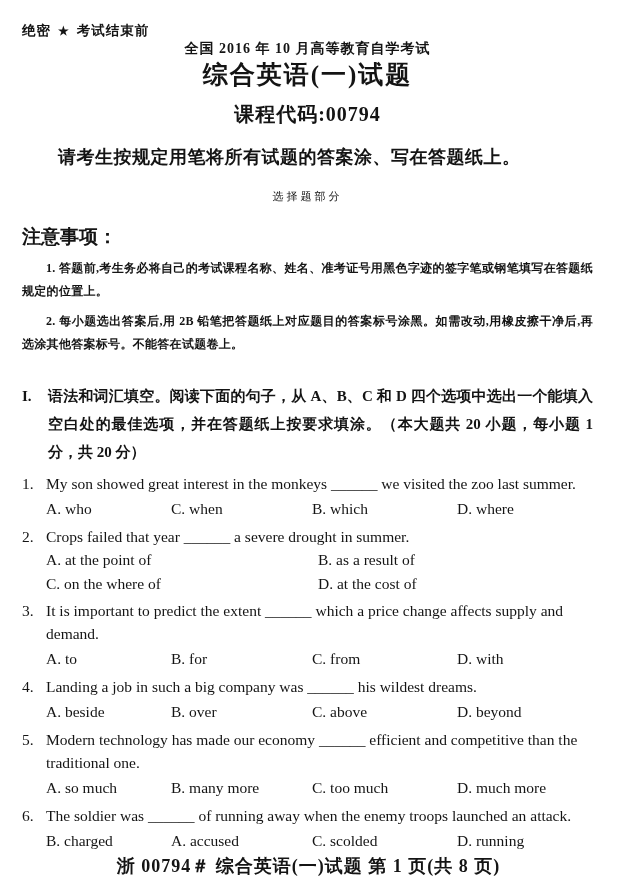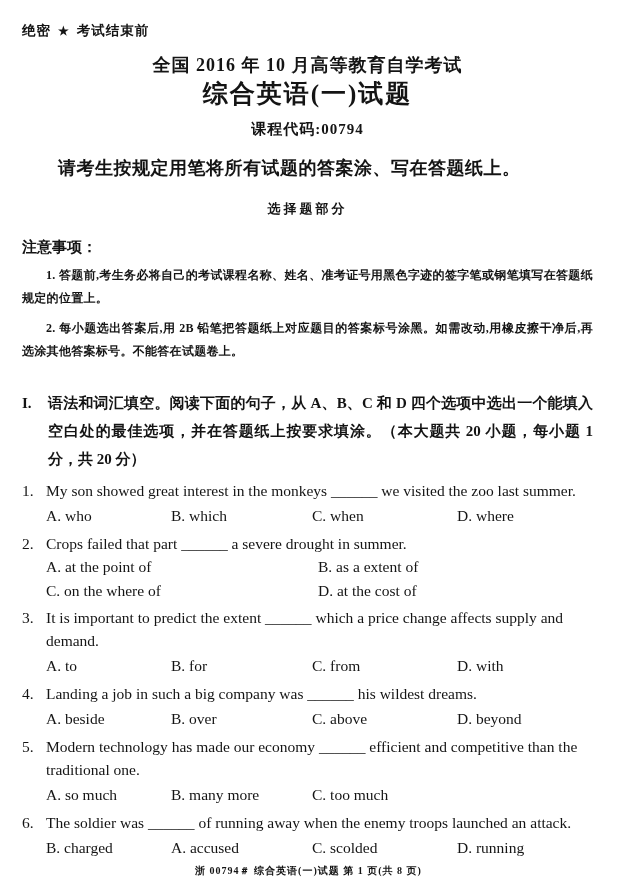--- a/index.html
+++ b/index.html
@@ -27,58 +27,57 @@
     gap: 7px;
     font-size: 13.5px;
     font-weight: 700;
     letter-spacing: 1px;
   }
   .classification .star { font-size: 12px; }
 
   
   .exam-title {
     text-align: center;
-    font-size: 18px;
-    font-weight: 700;
-    margin-top: 13px;
+    font-size: 14px;
+    font-weight: 700;
     letter-spacing: 1px;
   }
   .paper-title {
     text-align: center;
     font-size: 25px;
     font-weight: 700;
     letter-spacing: 2px;
   }
   .course-code {
     text-align: center;
-    font-size: 15px;
+    font-size: 20px;
     font-weight: 700;
     margin-top: 10px;
     letter-spacing: 1px;
   }
 
   .exam-instruction {
     margin-top: 17px;
     font-size: 18px;
     font-weight: 700;
     text-indent: 2em;
     letter-spacing: 0.5px;
   }
 
   .section-part-title {
     text-align: center;
-    font-size: 13px;
-    font-weight: 700;
+    font-size: 11px;
+    font-weight: 400;
     margin-top: 20px;
     letter-spacing: 3px;
   }
 
   .notes-title {
     margin-top: 20px;
-    font-size: 15px;
+    font-size: 19px;
     font-weight: 700;
   }
   .note-item {
     margin-top: 7px;
     font-size: 12px;
     font-weight: 700;
     line-height: 23px;
     text-indent: 2em;
     letter-spacing: 0.3px;
     text-align: justify;
@@ -123,21 +122,21 @@
   .options.row4 { grid-template-columns: 125px 141px 145px 1fr; }
   .options.grid2 { grid-template-columns: 272px 1fr; line-height: 24px; }
 
   
   .page-footer {
     position: absolute;
     left: 0;
     right: 0;
     bottom: 16px;
     text-align: center;
-    font-size: 10px;
+    font-size: 18px;
     font-weight: 700;
     letter-spacing: 1px;
   }
 </style>
 </head>
 <body>
 
 <div class="page">
 
   <div class="classification">
@@ -163,33 +162,33 @@
     <span class="dir-text">语法和词汇填空。阅读下面的句子，从 A、B、C 和 D 四个选项中选出一个能填入空白处的最佳选项，并在答题纸上按要求填涂。（本大题共 20 小题，每小题 1 分，共 20 分）</span>
   </div>
 
   <div class="question-list">
       <div class="question">
         <span class="qnum">1.</span>
         <div class="qbody">
           <div class="qtext">My son showed great interest in the monkeys ______ we visited the zoo last summer.</div>
           <div class="options row4">
             <span>A. who</span>
+            <span>C. when</span>
             <span>B. which</span>
-            <span>C. when</span>
             <span>D. where</span>
           </div>
         </div>
       </div>
       <div class="question">
         <span class="qnum">2.</span>
         <div class="qbody">
-          <div class="qtext">Crops failed that part ______ a severe drought in summer.</div>
+          <div class="qtext">Crops failed that year ______ a severe drought in summer.</div>
           <div class="options grid2">
             <span>A. at the point of</span>
-            <span>B. as a extent of</span>
+            <span>B. as a result of</span>
             <span>C. on the where of</span>
             <span>D. at the cost of</span>
           </div>
         </div>
       </div>
       <div class="question">
         <span class="qnum">3.</span>
         <div class="qbody">
           <div class="qtext">It is important to predict the extent ______ which a price change affects supply and demand.</div>
           <div class="options row4">
@@ -213,20 +212,21 @@
         </div>
       </div>
       <div class="question">
         <span class="qnum">5.</span>
         <div class="qbody">
           <div class="qtext">Modern technology has made our economy ______ efficient and competitive than the traditional one.</div>
           <div class="options row4">
             <span>A. so much</span>
             <span>B. many more</span>
             <span>C. too much</span>
+            <span>D. much more</span>
           </div>
         </div>
       </div>
       <div class="question">
         <span class="qnum">6.</span>
         <div class="qbody">
           <div class="qtext">The soldier was ______ of running away when the enemy troops launched an attack.</div>
           <div class="options row4">
             <span>B. charged</span>
             <span>A. accused</span>

